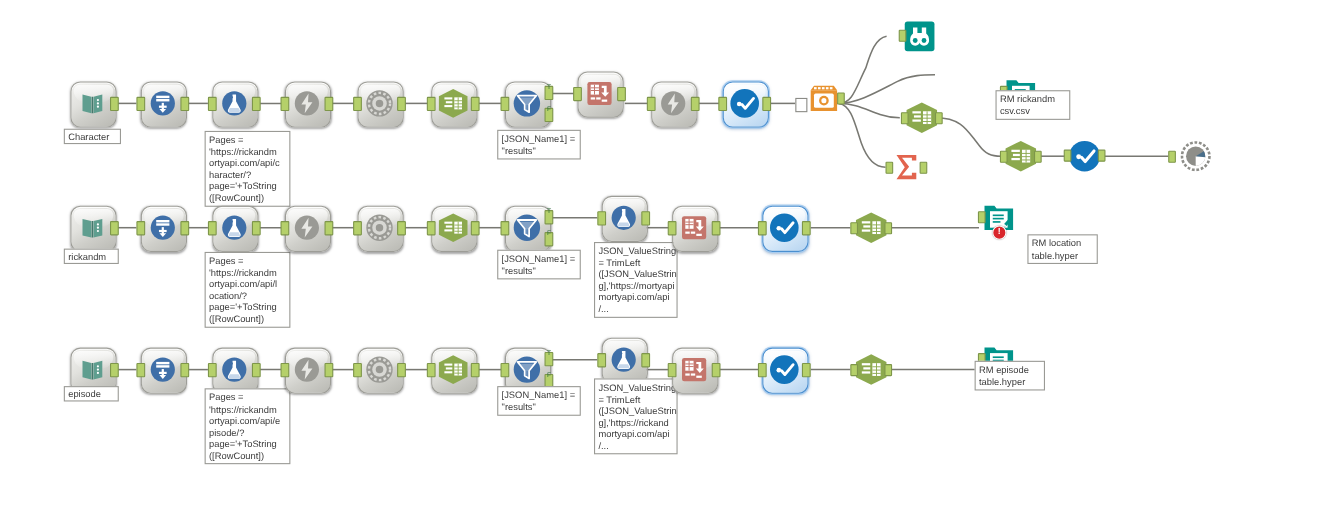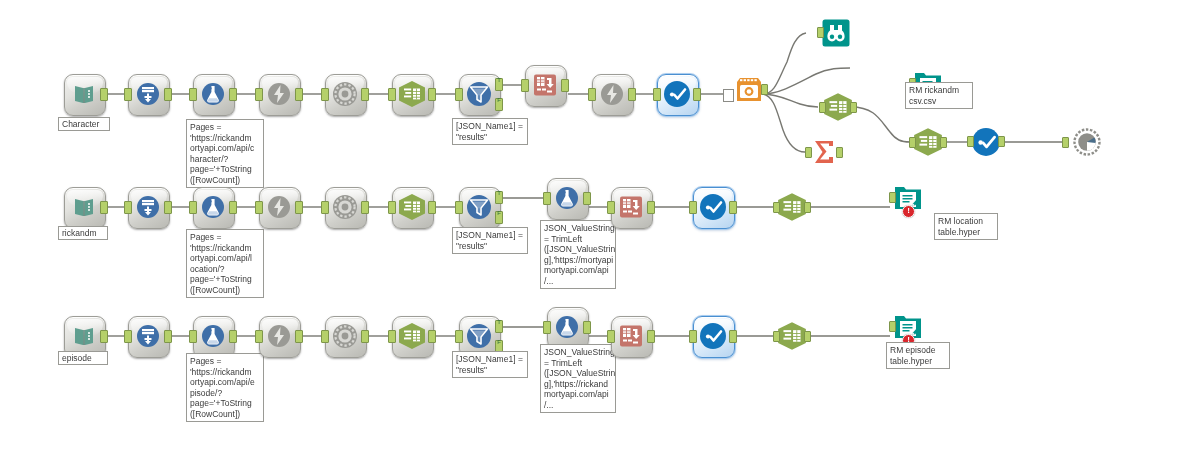--- a/index.html
+++ b/index.html
@@ -810,16 +810,16 @@
         <rect x="9.5" y="12" width="10" height="1.5" fill="#00948b"></rect>
         <rect x="9.5" y="15" width="10" height="1.5" fill="#00948b"></rect>
         <rect x="9.5" y="18" width="7" height="1.5" fill="#00948b"></rect>
         <path d="M20 20.5 L24.5 15.5 L26.5 17.5 L22 22.5 L19.6 23 Z" fill="#00948b"></path>
         <path d="M20 20.5 L22 22.5 L19.6 23 Z" fill="#fff"></path>
       </svg>
     </div>
     <div class="nub smin" style="top:10px;"></div>
     <div class="errbadge" style="left:10px;top:23px;">!</div>
   </div>
-  <div class="label" style="left:886px;top:342px;width:56px;">RM episode
+  <div class="label" style="left:886px;top:328px;width:56px;">RM episode
 table.hyper</div>
 
 </div>
 
 </body></html>

